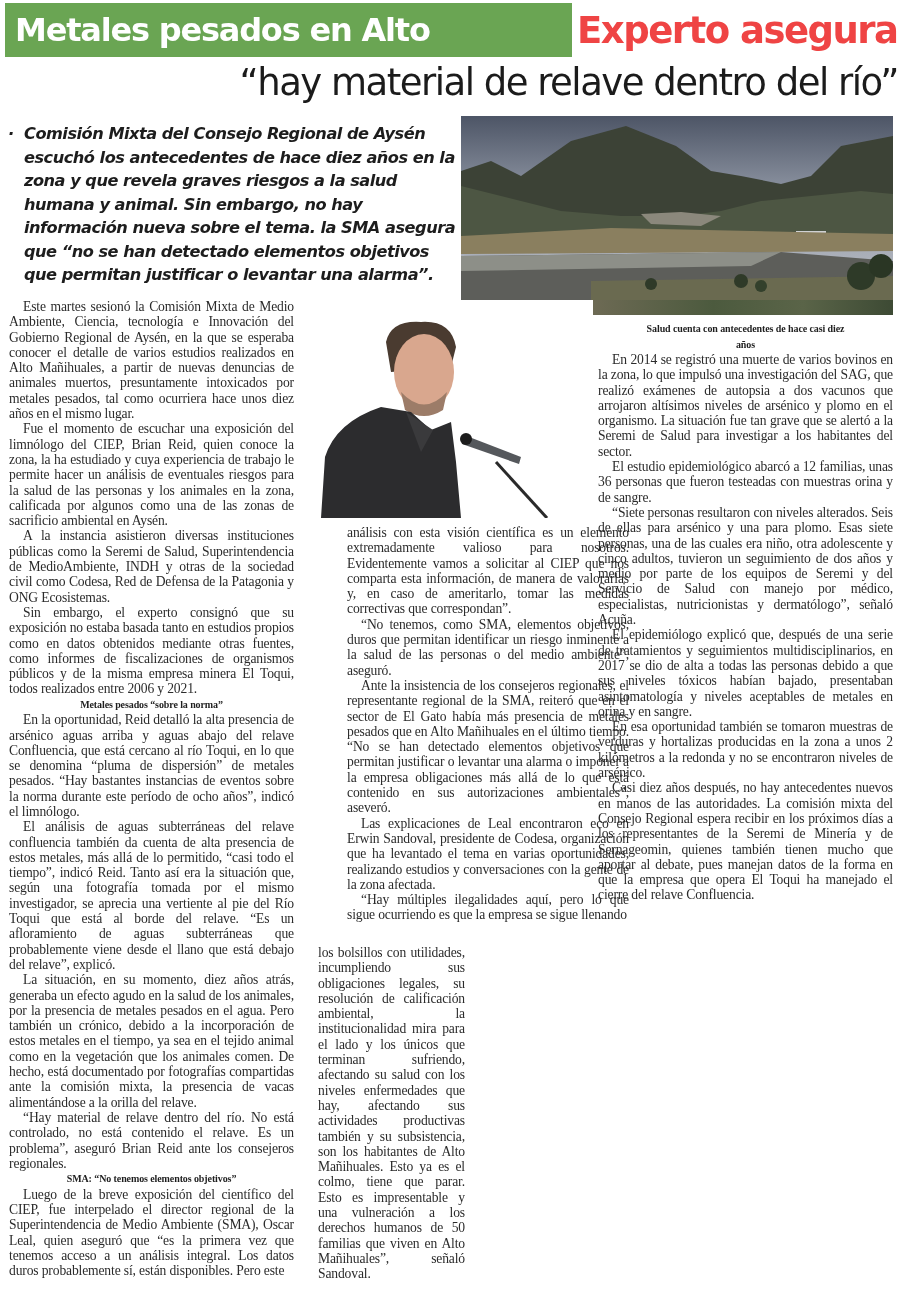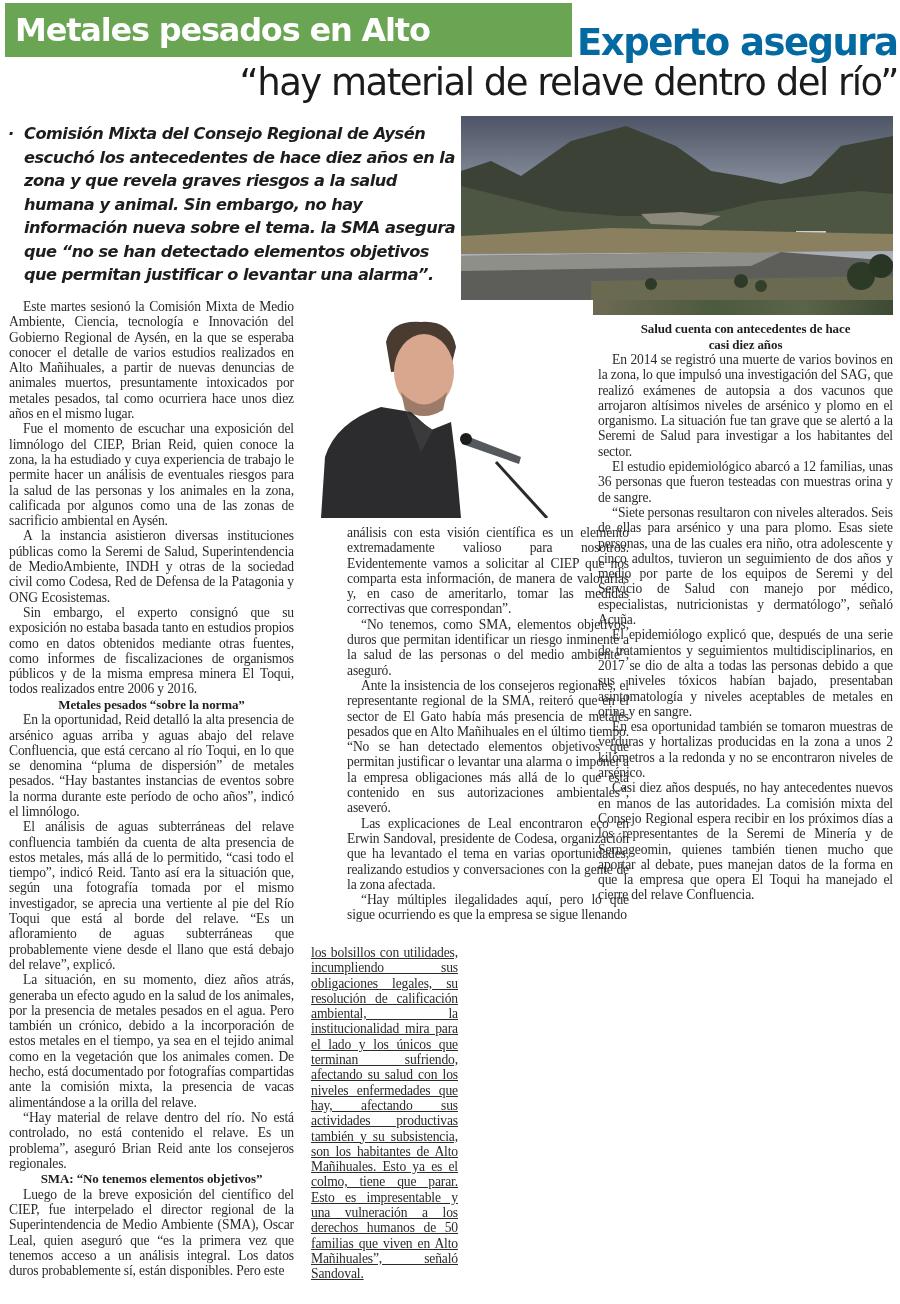--- a/index.html
+++ b/index.html
@@ -9,23 +9,23 @@
   
   .headline { position: absolute; left: 0; top: 0; width: 900px; height: 112px; }
   .hl-green {
     position: absolute; left: 5px; top: 3px; height: 54px; width: 567px;
     background: #6aa553; color: #ffffff;
     font-family: "DejaVu Sans", "Liberation Sans", sans-serif; font-weight: bold;
     font-size: 32px; line-height: 54px; padding-left: 10px; letter-spacing: -1.2px;
     transform-origin: left center;
   }
   .hl-black-1 {
-    position: absolute; left: 577px; top: 16px; height: 54px;
+    position: absolute; left: 577px; top: 4px; height: 54px;
     font-family: "DejaVu Sans", "Liberation Sans", sans-serif; font-weight: bold;
-    font-size: 37px; line-height: 54px; color: #0369a1; letter-spacing: -1.5px;
+    font-size: 37px; line-height: 54px; color: #ef4444; letter-spacing: -1.5px;
   }
   .hl-black-2 {
     position: absolute; right: 2px; top: 57px; height: 52px;
     font-family: "DejaVu Sans", "Liberation Sans", sans-serif; font-weight: normal;
     font-size: 37px; line-height: 52px; color: #1b1b1b; letter-spacing: -1.5px;
     white-space: nowrap;
   }
 
   
   .lead {
@@ -51,24 +51,24 @@
     position: absolute; left: 321px; top: 312px; width: 230px; height: 206px;
     background: #ffffff; overflow: hidden;
   }
 
   
   .col {
     position: absolute; font-size: 13.6px; line-height: 15.3px; text-align: justify;
     color: #2b2b2b; hyphens: manual; letter-spacing: -0.15px;
   }
   .col p { text-indent: 14px; }
-  .col h3 { font-size: 13px; font-weight: bold; text-align: center; line-height: 15.5px; color: #1e1e1e; letter-spacing: -0.1px; }
+  .col h3 { font-size: 10px; font-weight: bold; text-align: center; line-height: 15.5px; color: #1e1e1e; letter-spacing: -0.1px; }
   .col-1 { left: 9px; top: 299px; width: 285px; }
   .col-2a { left: 311px; top: 525px; width: 282px; margin-left: 36px; }
-  .col-2b { left: 311px; top: 945px; width: 147px; text-decoration: underline; }
+  .col-2b { left: 318px; top: 945px; width: 147px; }
   .col-3 { left: 598px; top: 321px; width: 295px; }
   .col-3 h3 { margin-bottom: 0; }
 </style>
 </head>
 <body>
 
 <div class="headline">
   <div class="hl-green">Metales pesados en Alto Mañihuales:</div>
   <div class="hl-black-1">Experto asegura</div>
   <div class="hl-black-2">“hay material de relave dentro del río”</div>
@@ -116,21 +116,21 @@
     <path d="M143 123 L200 145 L198 152 L141 132 Z" fill="#55585c"></path>
     <ellipse cx="145" cy="127" rx="6" ry="6" fill="#1c1c1c"></ellipse>
     <line x1="175" y1="150" x2="226" y2="206" stroke="#2a2a2a" stroke-width="3"></line>
   </svg>
 </div>
 
 <div class="col col-1">
   <p>Este martes sesionó la Comisión Mixta de Medio Ambiente, Ciencia, tecnología e Innovación del Gobierno Regional de Aysén, en la que se esperaba conocer el detalle de varios estudios realizados en Alto Mañihuales, a partir de nuevas denuncias de animales muertos, presuntamente intoxicados por metales pesados, tal como ocurriera hace unos diez años en el mismo lugar.</p>
   <p>Fue el momento de escuchar una exposición del limnólogo del CIEP, Brian Reid, quien conoce la zona, la ha estudiado y cuya experiencia de trabajo le permite hacer un análisis de eventuales riesgos para la salud de las personas y los animales en la zona, calificada por algunos como una de las zonas de sacrificio ambiental en Aysén.</p>
   <p>A la instancia asistieron diversas instituciones públicas como la Seremi de Salud, Superintendencia de MedioAmbiente, INDH y otras de la sociedad civil como Codesa, Red de Defensa de la Patagonia y ONG Ecosistemas.</p>
-  <p>Sin embargo, el experto consignó que su exposición no estaba basada tanto en estudios propios como en datos obtenidos mediante otras fuentes, como informes de fiscalizaciones de organismos públicos y de la misma empresa minera El Toqui, todos realizados entre 2006 y 2016.</p>
+  <p>Sin embargo, el experto consignó que su exposición no estaba basada tanto en estudios propios como en datos obtenidos mediante otras fuentes, como informes de fiscalizaciones de organismos públicos y de la misma empresa minera El Toqui, todos realizados entre 2006 y 2021.</p>
   <h3>Metales pesados “sobre la norma”</h3>
   <p>En la oportunidad, Reid detalló la alta presencia de arsénico aguas arriba y aguas abajo del relave Confluencia, que está cercano al río Toqui, en lo que se denomina “pluma de dispersión” de metales pesados. “Hay bastantes instancias de eventos sobre la norma durante este período de ocho años”, indicó el limnólogo.</p>
   <p>El análisis de aguas subterráneas del relave confluencia también da cuenta de alta presencia de estos metales, más allá de lo permitido, “casi todo el tiempo”, indicó Reid. Tanto así era la situación que, según una fotografía tomada por el mismo investigador, se aprecia una vertiente al pie del Río Toqui que está al borde del relave. “Es un afloramiento de aguas subterráneas que probablemente viene desde el llano que está debajo del relave”, explicó.</p>
   <p>La situación, en su momento, diez años atrás, generaba un efecto agudo en la salud de los animales, por la presencia de metales pesados en el agua. Pero también un crónico, debido a la incorporación de estos metales en el tiempo, ya sea en el tejido animal como en la vegetación que los animales comen. De hecho, está documentado por fotografías compartidas ante la comisión mixta, la presencia de vacas alimentándose a la orilla del relave.</p>
   <p>“Hay material de relave dentro del río. No está controlado, no está contenido el relave. Es un problema”, aseguró Brian Reid ante los consejeros regionales.</p>
   <h3>SMA: “No tenemos elementos objetivos”</h3>
   <p>Luego de la breve exposición del científico del CIEP, fue interpelado el director regional de la Superintendencia de Medio Ambiente (SMA), Oscar Leal, quien aseguró que “es la primera vez que tenemos acceso a un análisis integral. Los datos duros probablemente sí, están disponibles. Pero este</p>
 </div>
 
 <div class="col col-2a">

